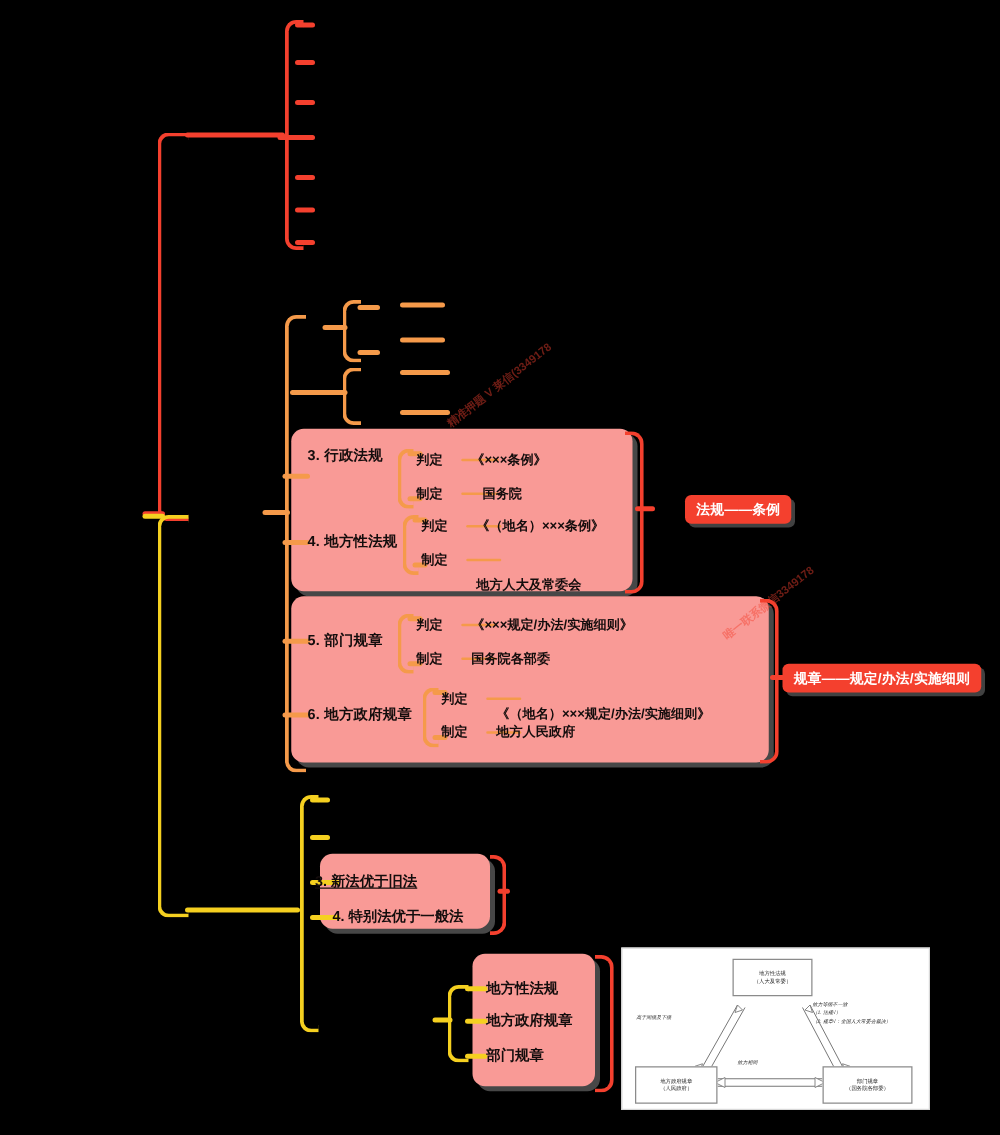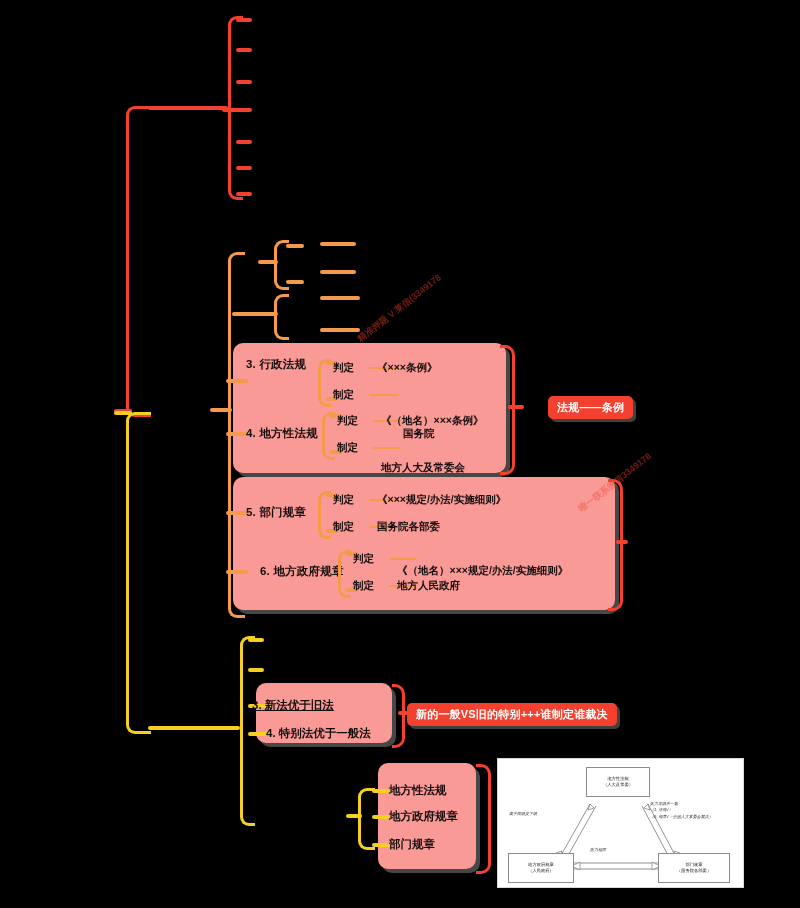--- a/index.html
+++ b/index.html
@@ -205,21 +205,21 @@
     <span>行政法规</span>
   </div>
   <div class="bracket-orange abs" style="left:318px;top:359px;width:10px;height:42px;"></div>
   <div class="stub orange" style="left:326px;top:361px;width:12px;"></div>
   <div class="stub orange" style="left:326px;top:397px;width:12px;"></div>
   <div class="sub-label" style="left:333px;top:361px;">判定</div>
   <div class="stub orange" style="left:369px;top:367px;width:30px;height:2px;"></div>
   <div class="val-label" style="left:377px;top:361px;">《×××条例》</div>
   <div class="sub-label" style="left:333px;top:388px;">制定</div>
   <div class="stub orange" style="left:369px;top:394px;width:30px;height:2px;"></div>
-  <div class="val-label" style="left:403px;top:388px;margin-top:39px;">国务院</div>
+  <div class="val-label" style="left:386px;top:388px;">国务院</div>
 
   <div class="stub orange" style="left:226px;top:432px;width:22px;"></div>
   <div class="cat-label" style="left:246px;top:426px;">
     <span>4.</span>
     <span>地方性法规</span>
   </div>
   <div class="bracket-orange abs" style="left:322px;top:412px;width:10px;height:42px;"></div>
   <div class="stub orange" style="left:330px;top:414px;width:12px;"></div>
   <div class="stub orange" style="left:330px;top:450px;width:12px;"></div>
   <div class="sub-label" style="left:337px;top:414px;">判定</div>
@@ -244,36 +244,37 @@
   <div class="stub orange" style="left:326px;top:493px;width:12px;"></div>
   <div class="stub orange" style="left:326px;top:529px;width:12px;"></div>
   <div class="sub-label" style="left:333px;top:493px;">判定</div>
   <div class="stub orange" style="left:369px;top:499px;width:28px;height:2px;"></div>
   <div class="val-label" style="left:377px;top:493px;">《×××规定/办法/实施细则》</div>
   <div class="sub-label" style="left:333px;top:520px;">制定</div>
   <div class="stub orange" style="left:369px;top:526px;width:28px;height:2px;"></div>
   <div class="val-label" style="left:377px;top:520px;">国务院各部委</div>
 
   <div class="stub orange" style="left:226px;top:570px;width:22px;"></div>
-  <div class="cat-label" style="left:260px;top:564px;">
+  <div class="cat-label" style="left:246px;top:564px;">
     <span>6.</span>
     <span>地方政府规章</span>
   </div>
   <div class="bracket-orange abs" style="left:338px;top:550px;width:10px;height:42px;"></div>
   <div class="stub orange" style="left:346px;top:552px;width:12px;"></div>
   <div class="stub orange" style="left:346px;top:588px;width:12px;"></div>
   <div class="sub-label" style="left:353px;top:552px;">判定</div>
   <div class="stub orange" style="left:389px;top:558px;width:28px;height:2px;"></div>
   <div class="val-label" style="left:397px;top:552px;margin-top:12px;">《（地名）×××规定/办法/实施细则》</div>
   <div class="sub-label" style="left:353px;top:579px;">制定</div>
   <div class="stub orange" style="left:389px;top:585px;width:28px;height:2px;"></div>
   <div class="val-label" style="left:397px;top:579px;">地方人民政府</div>
 
   <div class="brace-right" style="left:608px;top:479px;width:12px;height:126px;"></div>
   <div class="stub red" style="left:616px;top:540px;width:12px;"></div>
+  <div class="pill" style="left:626px;top:531px;">规章——规定/办法/实施细则</div>
 
   <div class="bracket-yellow abs" style="left:126px;top:412px;width:22px;height:316px;"></div>
   <div class="stub yellow" style="left:114px;top:411px;width:18px;"></div>
   <div class="stub yellow" style="left:148px;top:726px;width:92px;"></div>
 
   <div class="bracket-yellow abs" style="left:240px;top:636px;width:12px;height:184px;"></div>
   <div class="stub yellow" style="left:248px;top:638px;width:16px;"></div>
   <div class="stub yellow" style="left:248px;top:668px;width:16px;"></div>
 
   <div class="pink-panel" style="left:256px;top:683px;width:136px;height:60px;"></div>
@@ -283,21 +284,20 @@
     <span>新法优于旧法</span>
   </div>
   <div class="stub yellow" style="left:248px;top:732px;width:24px;"></div>
   <div class="item-label" style="left:266px;top:726px;">
     <span>4.</span>
     <span>特别法优于一般法</span>
   </div>
 
   <div class="brace-right" style="left:392px;top:684px;width:10px;height:58px;"></div>
   <div class="stub red" style="left:398px;top:711px;width:10px;"></div>
-  <div class="pill" style="left:407px;top:703px;">新的一般VS旧的特别+++谁制定谁裁决</div>
 
   <div class="pink-panel" style="left:378px;top:763px;width:98px;height:106px;"></div>
   <div class="bracket-yellow abs" style="left:358px;top:788px;width:14px;height:56px;"></div>
   <div class="stub yellow" style="left:346px;top:814px;width:16px;"></div>
 
   <div class="stub yellow" style="left:372px;top:789px;width:18px;"></div>
   <div class="item-label" style="left:389px;top:783px;">地方性法规</div>
   <div class="stub yellow" style="left:372px;top:815px;width:18px;"></div>
   <div class="item-label" style="left:389px;top:809px;">地方政府规章</div>
   <div class="stub yellow" style="left:372px;top:843px;width:18px;"></div>

